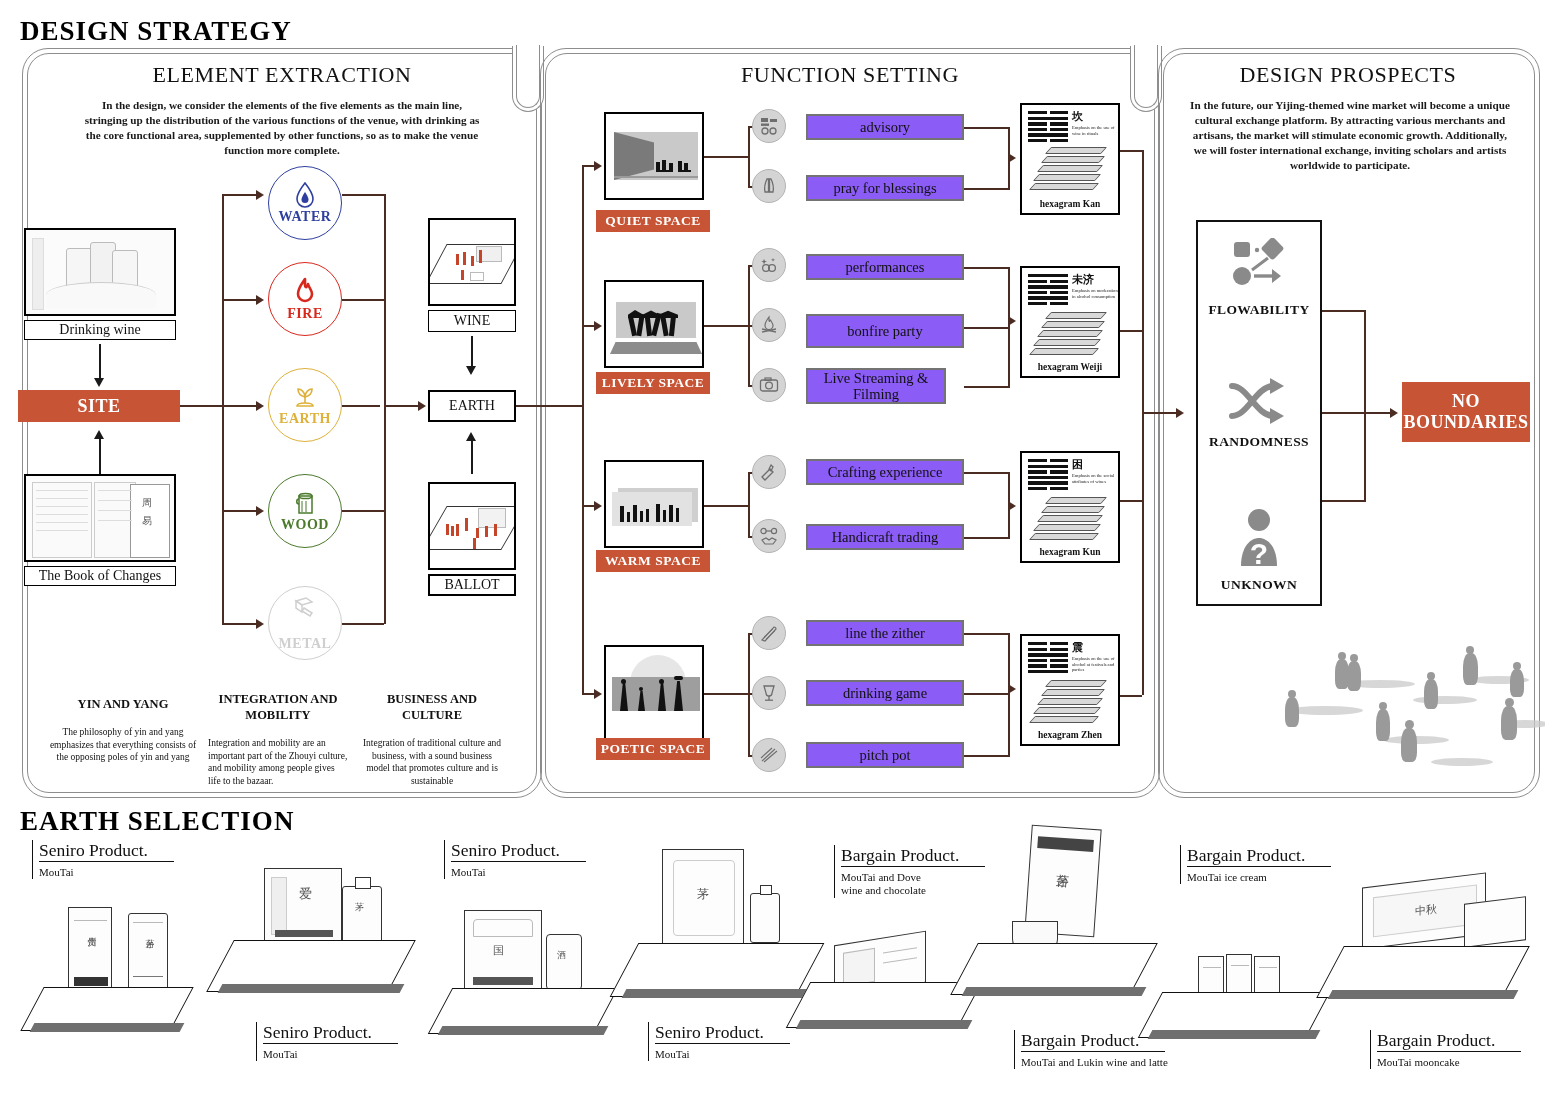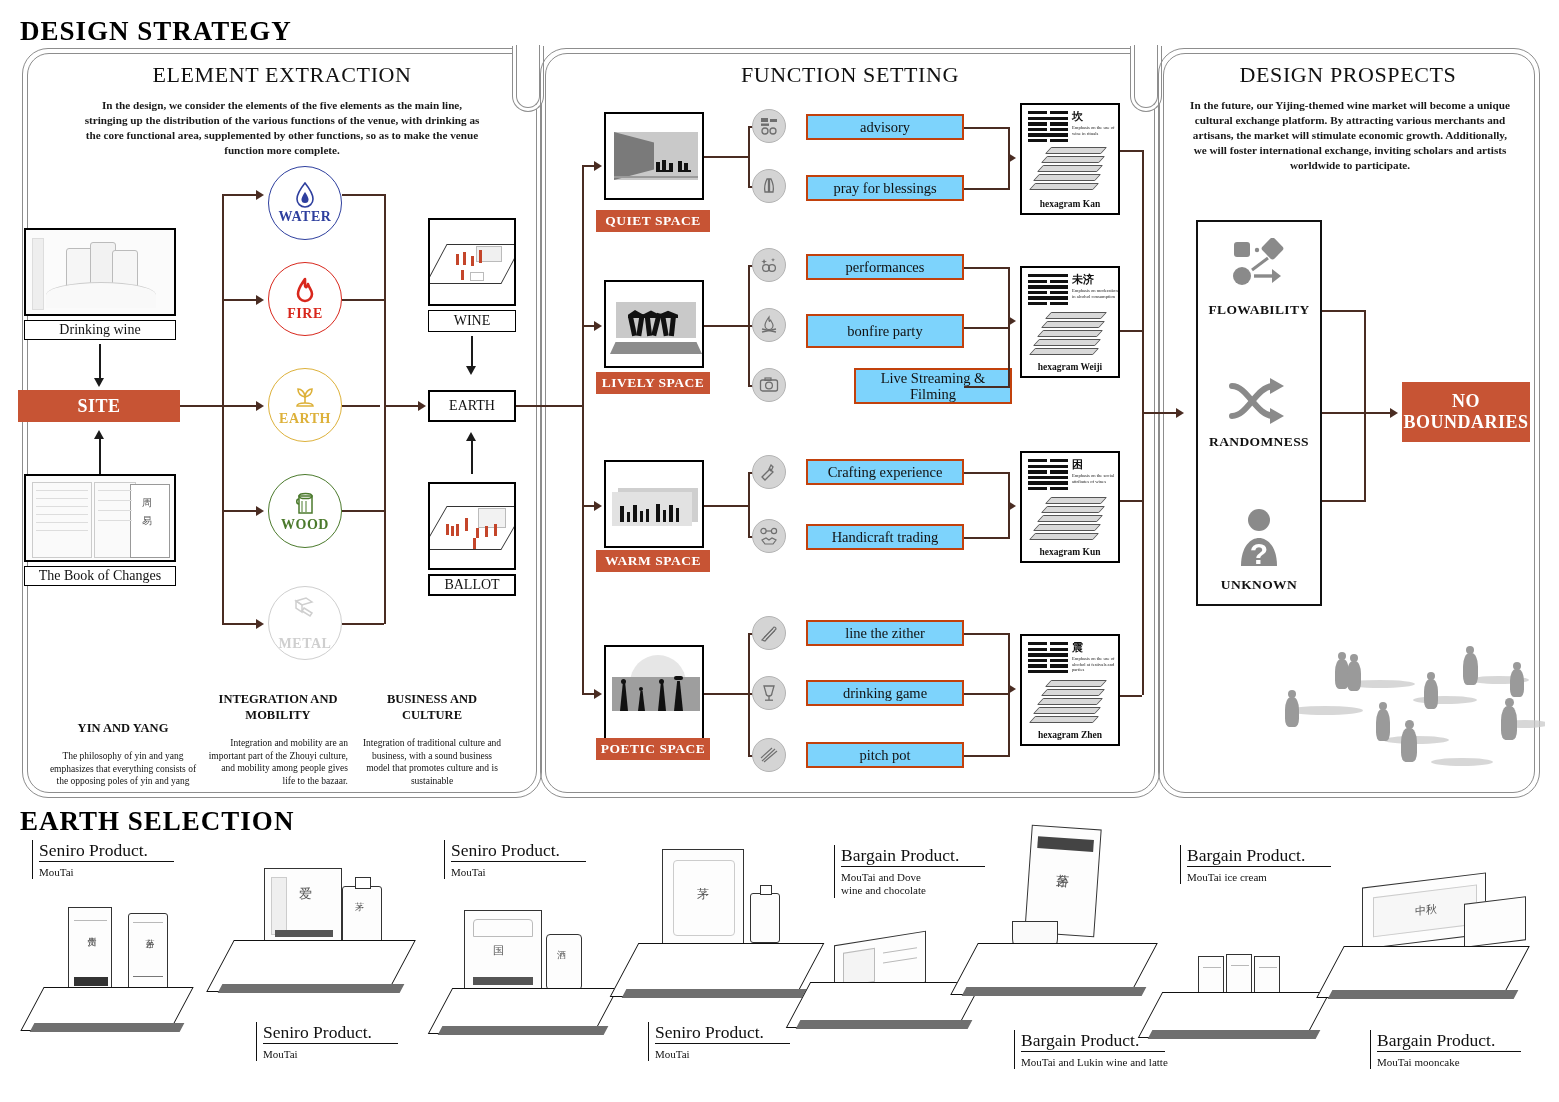--- a/index.html
+++ b/index.html
@@ -66,21 +66,21 @@
     border: 1.5px solid #000; background:#fff;
     display:flex; align-items:center; justify-content:center;
     font-size: 14px; font-family:"Liberation Serif", serif;
   }
   .orange {
     background: #c75434; color: #fff; font-weight: bold;
     display:flex; align-items:center; justify-content:center;
     text-align:center; letter-spacing: .5px;
   }
   .thinbox {
-    border: 2px solid #c2410c; background:#7dd3fc;
+    border: 2px solid #737373; background:#8b5cf6;
     display:flex; align-items:center; justify-content:center;
     text-align:center; font-size: 14.5px; line-height:1.12;
     font-family:"Liberation Serif", serif;
   }
 
   
   .elcircle {
     border-radius:50%; border:1.6px solid; background:#fff;
     display:flex; flex-direction:column; align-items:center; justify-content:center;
   }
@@ -336,27 +336,27 @@
   <div style="position:absolute; left:46px; top:44px; width:3px; height:10px; background:#c4452a;"></div>
   <div style="position:absolute; left:55px; top:42px; width:3px; height:11px; background:#c4452a;"></div>
   <div style="position:absolute; left:64px; top:40px; width:3px; height:12px; background:#c4452a;"></div>
   <div style="position:absolute; left:43px; top:54px; width:3px; height:11px; background:#c4452a;"></div>
 </div>
 <div class="abs capbox" style="left:428px; top:574px; width:88px; height:22px; border-width:2px;">BALLOT</div>
 
 <div class="abs ln lnh" style="left:516px; top:405px; width:66px;"></div>
 <div class="abs ln lnv" style="left:582px; top:165px; height:530px;"></div>
 
-<div class="abs" style="left:48px; top:697px; width:150px;margin-top:24px;">
+<div class="abs" style="left:48px; top:697px; width:150px;">
   <div style="text-align:center; font-size:12.5px; font-weight:bold; font-family:'Liberation Serif',serif;">YIN AND YANG</div>
   <div style="text-align:center; font-size:9.5px; line-height:1.32; margin-top:14px; font-family:'Liberation Serif',serif;">The philosophy of yin and yang emphasizes that everything consists of the opposing poles of yin and yang</div>
 </div>
 <div class="abs" style="left:208px; top:692px; width:140px;">
   <div style="text-align:center; font-size:12.5px; font-weight:bold; line-height:1.25; font-family:'Liberation Serif',serif;">INTEGRATION AND MOBILITY</div>
-  <div style="text-align:right; font-size:9.5px; line-height:1.32; margin-top:14px; font-family:'Liberation Serif',serif;">Integration and mobility are an important part of the Zhouyi culture, and mobility among people gives life to the bazaar.</div>
+  <div style="text-align:left; font-size:9.5px; line-height:1.32; margin-top:14px; font-family:'Liberation Serif',serif;">Integration and mobility are an important part of the Zhouyi culture, and mobility among people gives life to the bazaar.</div>
 </div>
 <div class="abs" style="left:362px; top:692px; width:140px;">
   <div style="text-align:center; font-size:12.5px; font-weight:bold; line-height:1.25; font-family:'Liberation Serif',serif;">BUSINESS AND CULTURE</div>
   <div style="text-align:center; font-size:9.5px; line-height:1.32; margin-top:14px; font-family:'Liberation Serif',serif;">Integration of traditional culture and business, with a sound business model that promotes culture and is sustainable</div>
 </div>
 
 <div class="abs ln lnh" style="left:582px; top:165px; width:18px;"></div>
 <div class="abs arrowR" style="left:594px; top:160.5px;"></div>
 <div class="abs imgbox" style="left:604px; top:112px; width:100px; height:88px;">
   <div style="position:absolute; left:8px; top:18px; width:84px; height:48px; background:#c9c9c9;"></div>
@@ -483,21 +483,21 @@
 <div class="abs ficon" style="left:752px; top:368px;">
   <svg width="20" height="20" viewBox="0 0 20 20">
       <rect x="1.5" y="5" width="17" height="11" rx="2" fill="none" stroke="#6e6e6e" stroke-width="1.3"></rect>
       <rect x="6" y="3" width="6" height="2.4" fill="none" stroke="#6e6e6e" stroke-width="1.2"></rect>
       <circle cx="10" cy="10.5" r="3.4" fill="none" stroke="#6e6e6e" stroke-width="1.3"></circle>
     </svg>
 </div>
 
 <div class="abs thinbox" style="left:806px; top:254px; width:158px; height:26px;">performances</div>
 <div class="abs thinbox" style="left:806px; top:314px; width:158px; height:34px;">bonfire party</div>
-<div class="abs thinbox" style="left:806px; top:368px; width:158px; height:36px;margin-left:48px;">Live Streaming &amp; Filming</div>
+<div class="abs thinbox" style="left:806px; top:368px; width:140px; height:36px;">Live Streaming &amp; Filming</div>
 
 <div class="abs ln lnh" style="left:964px; top:267px; width:46px;"></div>
 <div class="abs ln lnh" style="left:964px; top:327px; width:46px;"></div>
 <div class="abs ln lnh" style="left:964px; top:386px; width:46px;"></div>
 <div class="abs ln lnv" style="left:1008px; top:267px; height:119px;"></div>
 <div class="abs arrowR" style="left:1008px; top:315.5px;"></div>
 
 <div class="abs hexcard" style="left:1020px; top:266px; width:100px; height:112px;">
   <div class="hexlines" style="position:absolute; left:6px; top:6px; width:40px;">
     <div class="hline solid">

